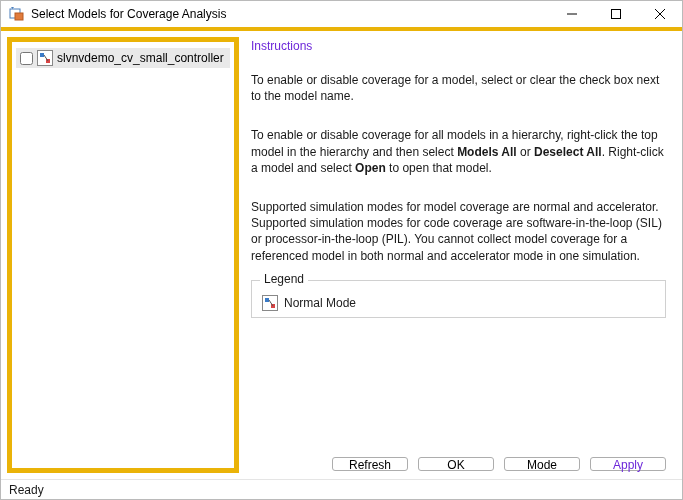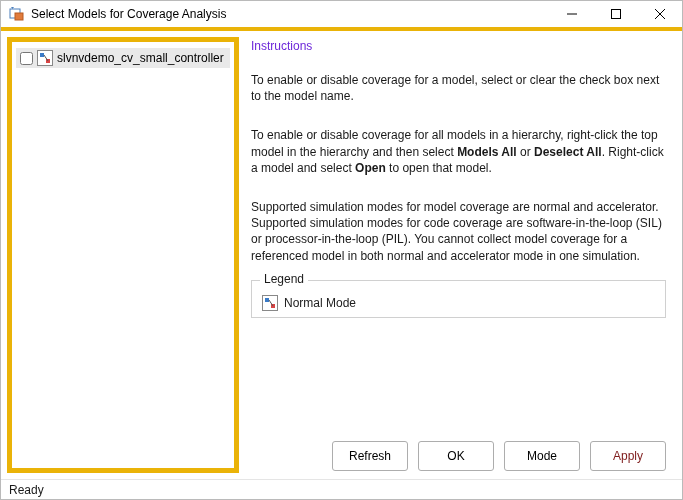--- a/index.html
+++ b/index.html
@@ -79,30 +79,30 @@
 .legend-icon { width: 16px; height: 16px; display:flex; align-items:center; justify-content:center; }
 .button-row {
   margin-top: auto;
   padding-top: 14px;
   display: flex;
   gap: 10px;
   justify-content: flex-end;
 }
 .btn {
   width: 76px;
-  height: 30px;
+  height: 14px;
   font-size: 12px;
   font-family: inherit;
   border: 1px solid #adadad;
   border-radius: 3px;
   background: #ffffff;
   color: #000;
   cursor: pointer;
 }
-.btn[disabled] { color: #7f1d1d; background: #ffffff; cursor: default; }
+.btn[disabled] { color: #6d28d9; background: #ffffff; cursor: default; }
 .statusbar {
   height: 20px;
   padding: 0 8px;
   display: flex;
   align-items: center;
   font-size: 12px;
   color: #1a1a1a;
   border-top: 1px solid #e5e5e5;
 }
 </style>

